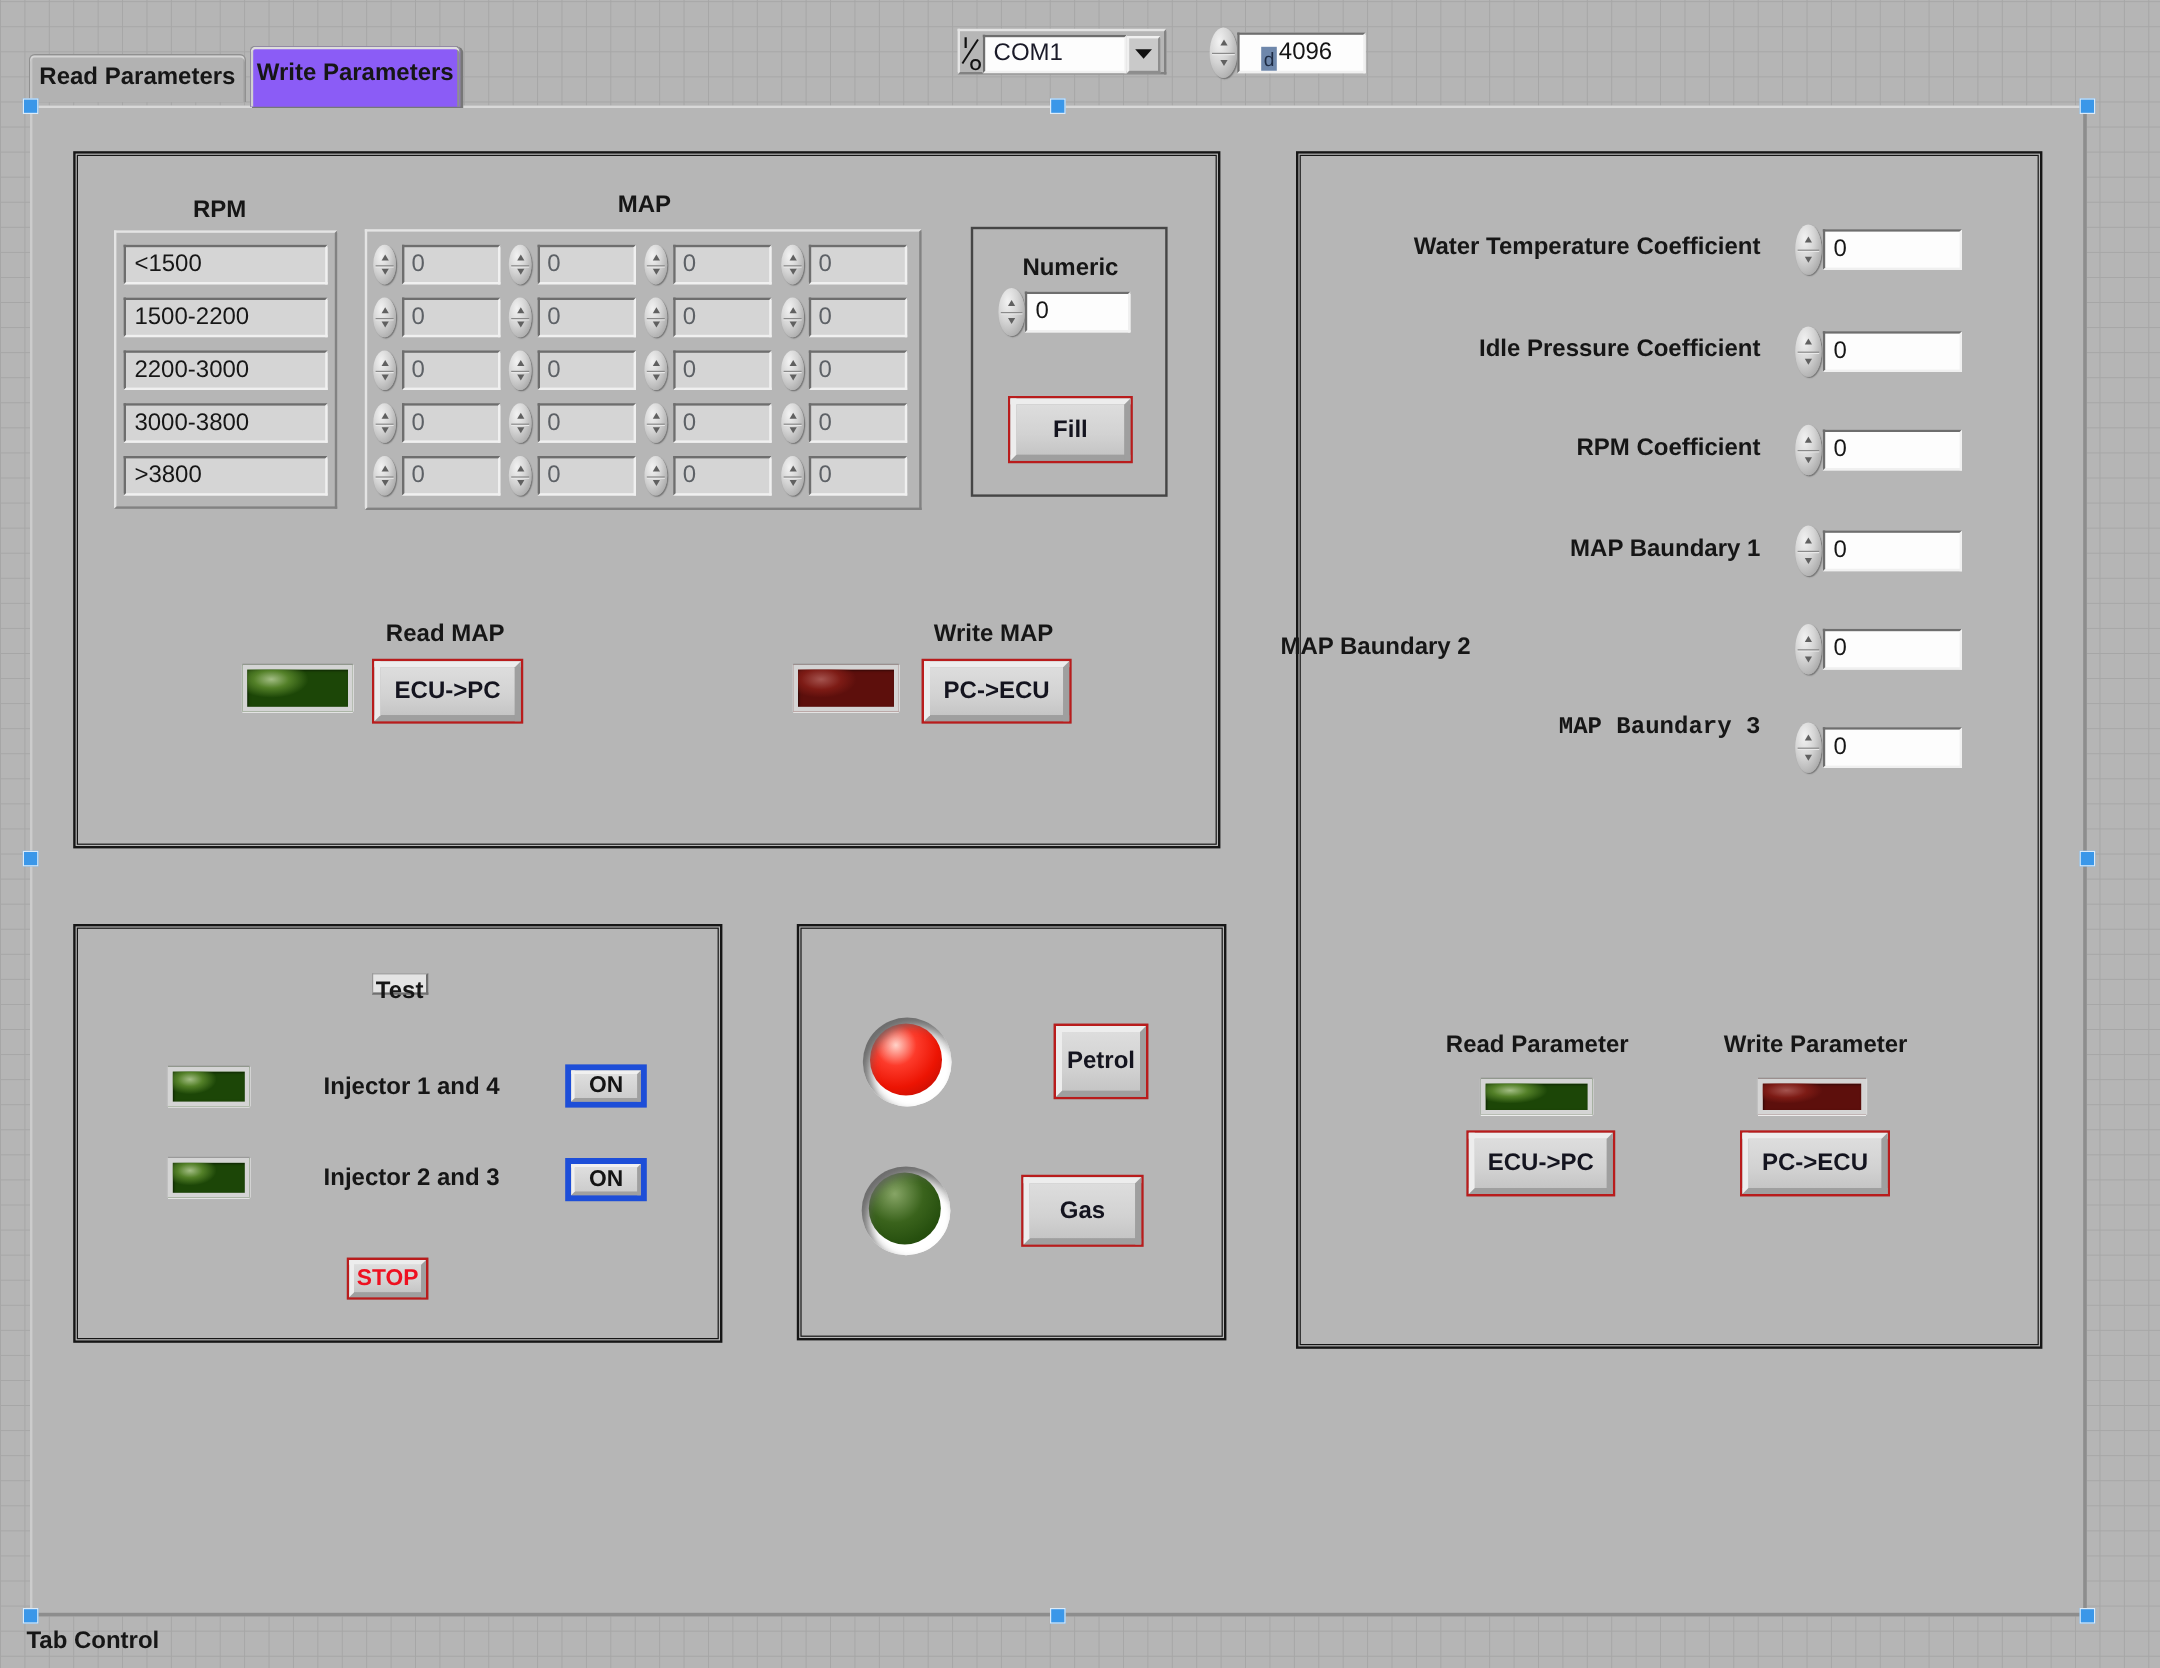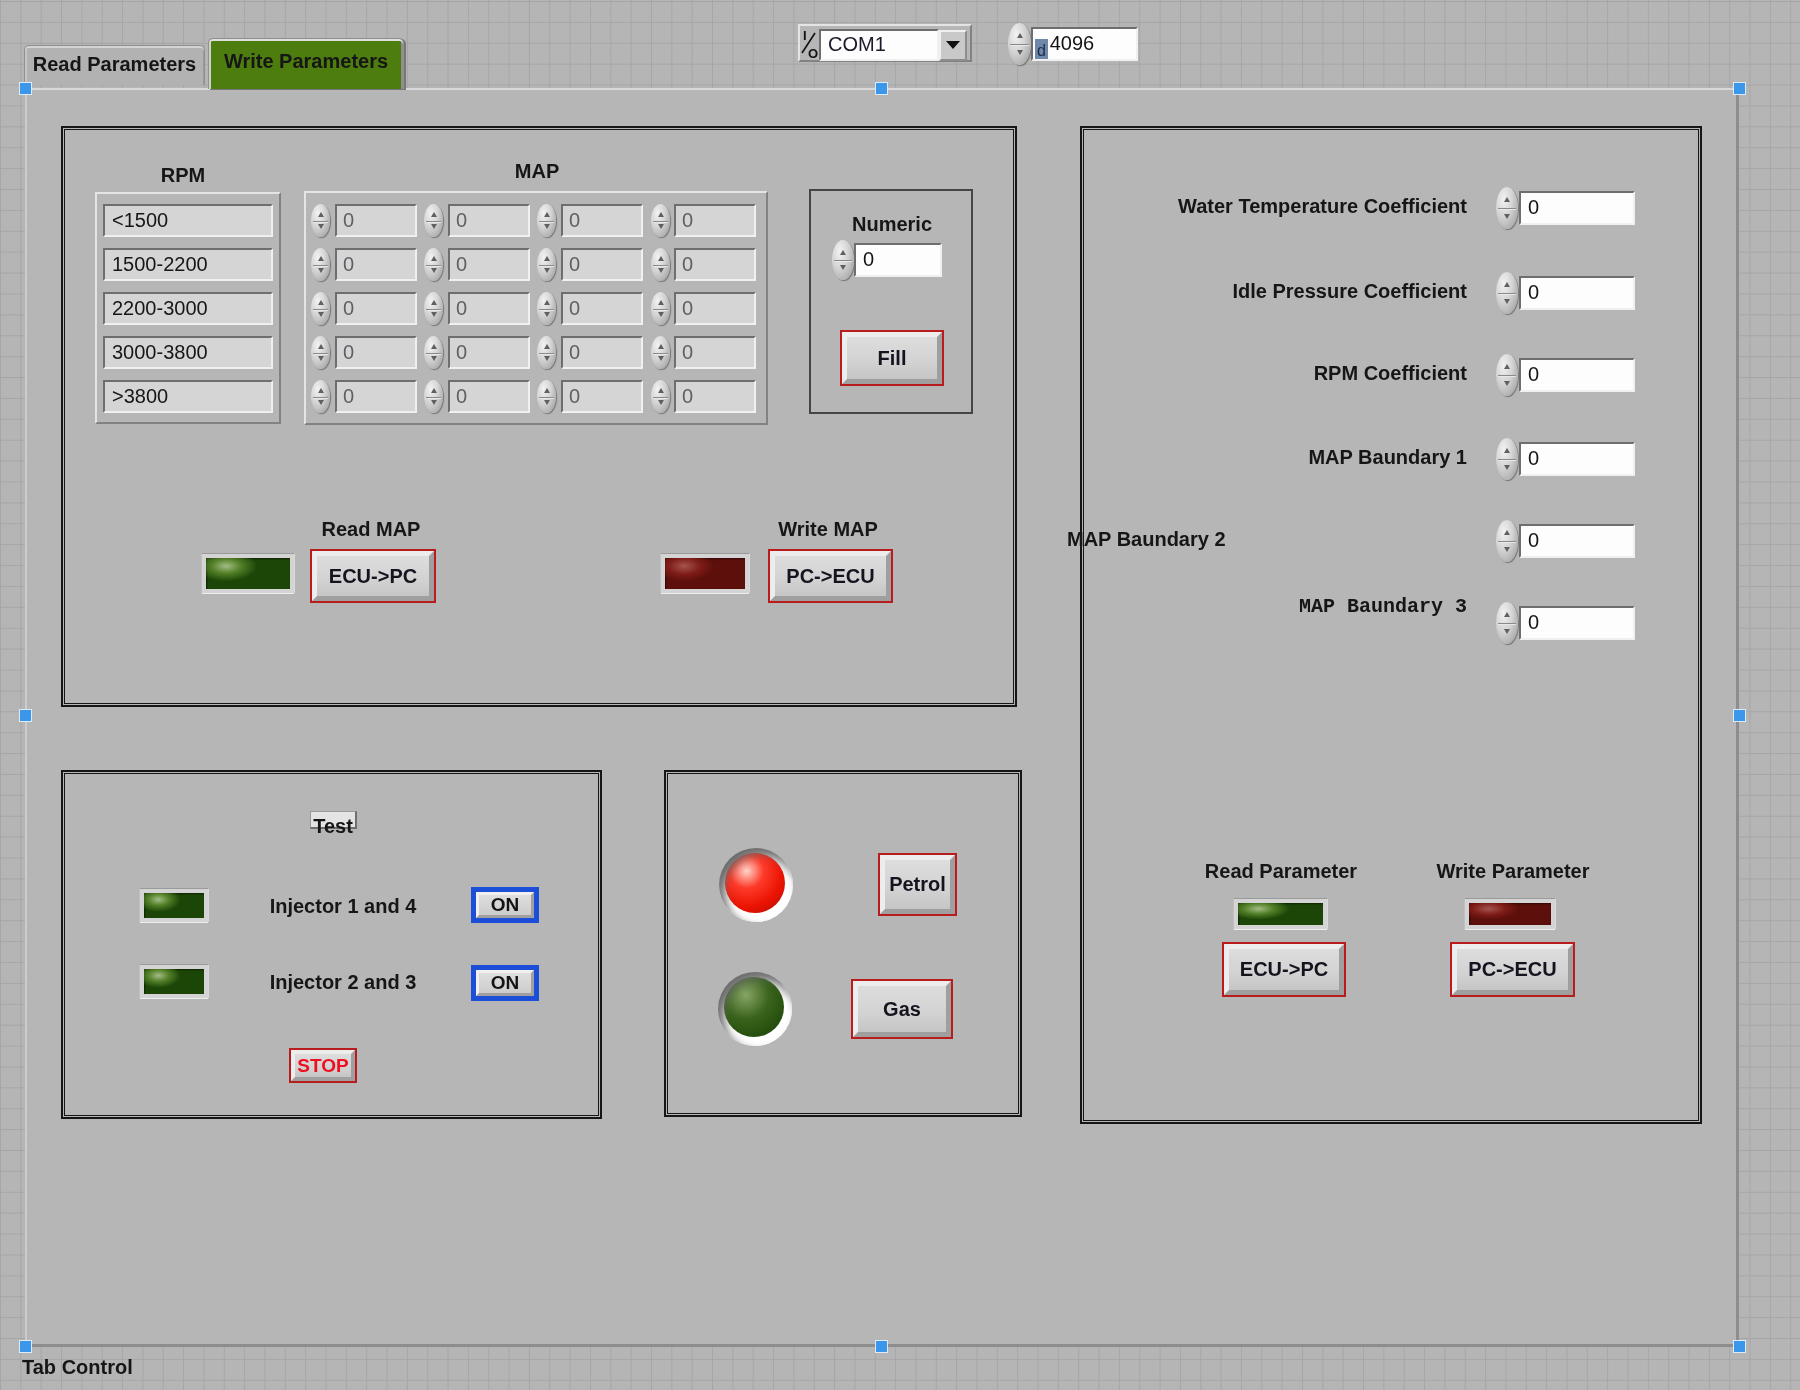--- a/index.html
+++ b/index.html
@@ -33,22 +33,22 @@
   border-radius:5px 5px 0 0;
   text-align:center;
 }
 #tab1 {
   left:24px; top:45px; width:181px; height:40px;
   background:#b2b2b2;
   box-shadow:inset 0 2px 0 #d4d4d4, inset 2px 0 0 #c6c6c6, inset -1px 0 0 #9a9a9a;
   line-height:36px;
 }
 #tab2 {
-  left:208px; top:38px; width:196px; height:51px;
-  background:#4d7c0f;
+  left:208px; top:38px; width:176px; height:51px;
+  background:#8b5cf6;
   box-shadow:inset 0 2px 0 #dedede, inset 2px 0 0 #d0d0d0, inset -2px 0 0 #8f8f8f, 2px 1px 0 #777777;
   line-height:44px;
 }
 
 
 .hdl { width:13px; height:13px; background:#3a97e9; border:1px solid #ddebf8; }
 
 
 .frame { border:2px solid #161616; }
 .frame::after { content:""; position:absolute; inset:1px; border:1px solid #161616; }
@@ -152,21 +152,21 @@
   <text x="8" y="30" font-family="Liberation Sans" font-size="13" font-weight="bold" fill="#111">O</text>
 </svg>
 <div class="abs sunk wht" style="left:819px;top:29px;width:120px;height:32px;line-height:27px;color:#1a1a28;">COM1</div>
 <div class="abs" style="left:939px;top:30px;width:28px;height:31px;background:#c9c9c9;border:2px solid;border-color:#f0f0f0 #8d8d8d #8d8d8d #f0f0f0;">
   <span style="position:absolute;left:5px;top:9px;width:0;height:0;border-left:7px solid transparent;border-right:7px solid transparent;border-top:8px solid #111;"></span>
 </div>
 
 <div class="abs spin" style="left:1008px;top:23px;width:23px;height:42px;">
     <i></i>
   </div>
-<div class="abs sunk wht" style="left:1031px;top:27px;width:107px;height:34px;line-height:29px;padding-left:2px;">
+<div class="abs sunk wht" style="left:1031px;top:27px;width:107px;height:34px;line-height:29px;padding-left:18px;">
   <span style="display:inline-block;width:13px;height:24px;background:#6e87ab;color:#1d2b44;font-size:16px;text-align:center;line-height:24px;vertical-align:-6px;">d</span><span style="font-size:20px;color:#141414;"> 4096</span>
 </div>
 
 <div class="ctr lbl" style="left:183px;top:175px;">RPM</div>
 <div class="abs raised" style="left:95px;top:192px;width:186px;height:232px;"></div>
 <div class="abs sunk" style="left:103px;top:204px;width:170px;height:33px;">&lt;1500</div>
 <div class="abs sunk" style="left:103px;top:248px;width:170px;height:33px;">1500-2200</div>
 <div class="abs sunk" style="left:103px;top:292px;width:170px;height:33px;">2200-3000</div>
 <div class="abs sunk" style="left:103px;top:336px;width:170px;height:33px;">3000-3800</div>
 <div class="abs sunk" style="left:103px;top:380px;width:170px;height:33px;">&gt;3800</div>

